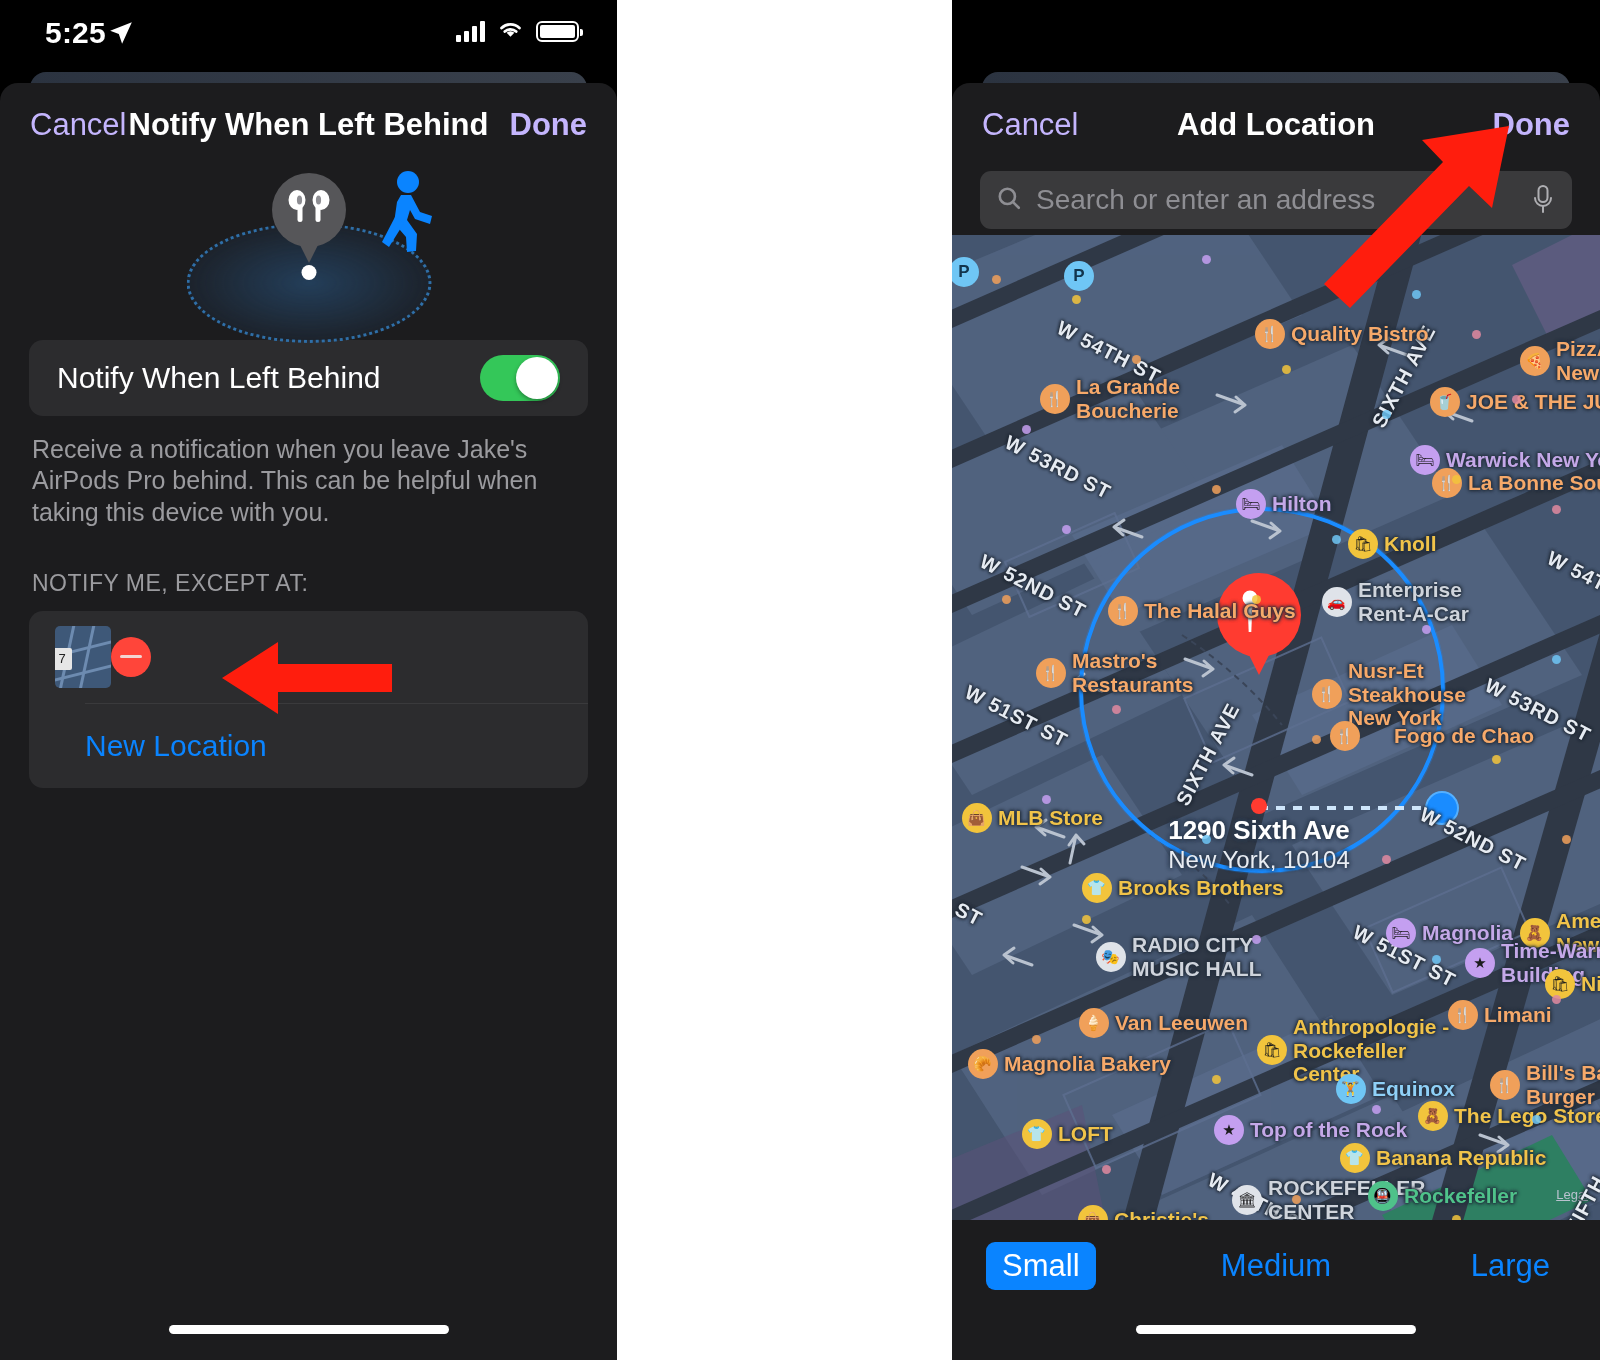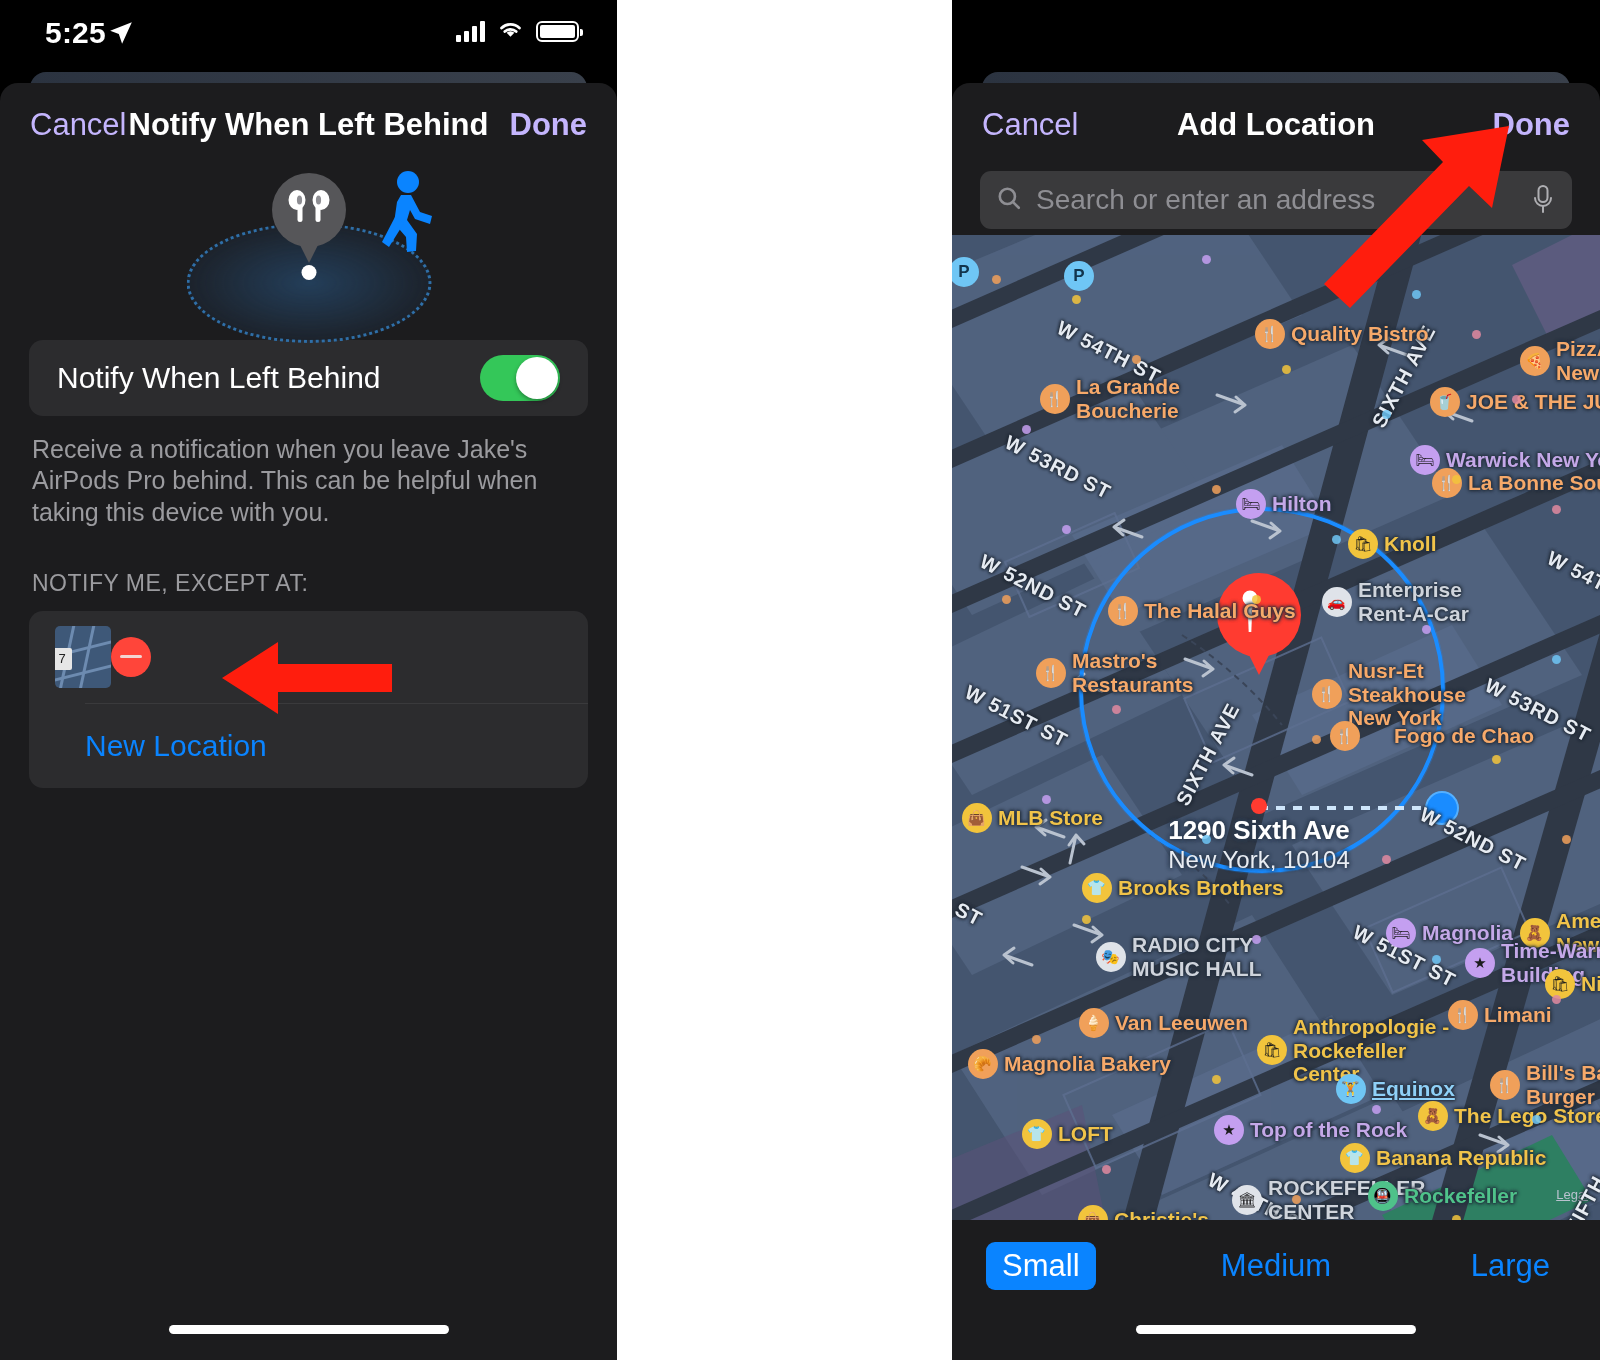--- a/index.html
+++ b/index.html
@@ -573,21 +573,21 @@
           <div style="position: absolute; left: 16px; top: 814px; display: flex; align-items: center; gap: 6px;">
             <div class="poi p-food" style="position: relative; flex: 0 0 auto;">🥐</div>
             <div class="mlabel c-food" style="position: relative;">Magnolia Bakery</div>
           </div>
           <div style="position: absolute; left: 538px; top: 826px; display: flex; align-items: center; gap: 6px;">
             <div class="poi p-food" style="position: relative; flex: 0 0 auto;">🍴</div>
             <div class="mlabel c-food" style="position: relative;">Bill's Ba<br>Burger</div>
           </div>
           <div style="position: absolute; left: 384px; top: 839px; display: flex; align-items: center; gap: 6px;">
             <div class="poi p-blue" style="position: relative; flex: 0 0 auto;">🏋</div>
-            <div class="mlabel c-blue" style="position: relative; text-decoration: underline;">Equinox</div>
+            <div class="mlabel c-blue" style="position: relative;">Equinox</div>
           </div>
           <div style="position: absolute; left: 466px; top: 866px; display: flex; align-items: center; gap: 6px;">
             <div class="poi p-shop" style="position: relative; flex: 0 0 auto;">🧸</div>
             <div class="mlabel c-shop" style="position: relative;">The Lego Store</div>
           </div>
           <div style="position: absolute; left: 262px; top: 880px; display: flex; align-items: center; gap: 6px;">
             <div class="poi p-hotel" style="position: relative; flex: 0 0 auto;">★</div>
             <div class="mlabel c-hotel" style="position: relative;">Top of the Rock</div>
           </div>
           <div style="position: absolute; left: 70px; top: 884px; display: flex; align-items: center; gap: 6px;">

